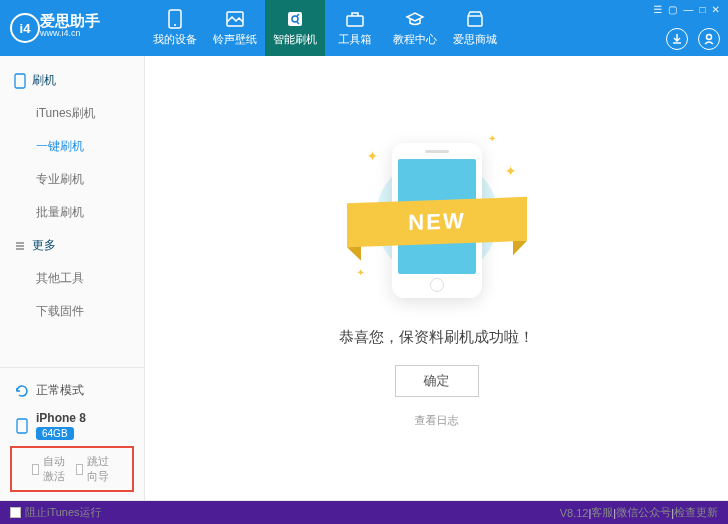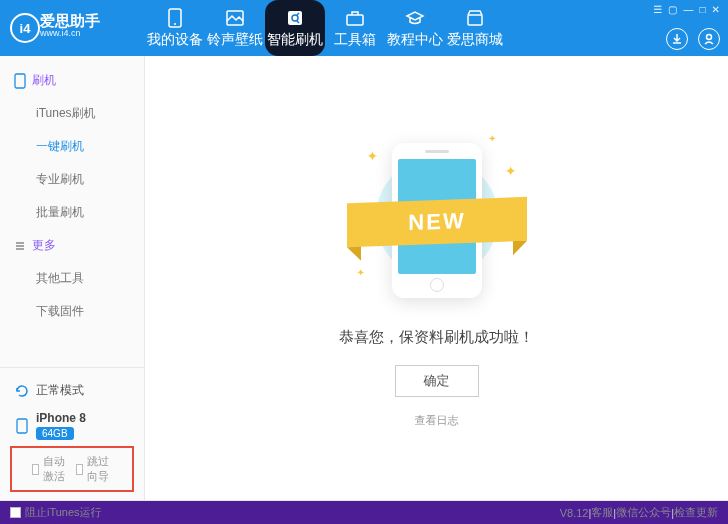--- a/index.html
+++ b/index.html
@@ -4,31 +4,31 @@
 <style>
 * { margin: 0; padding: 0; box-sizing: border-box; }
 body { width: 728px; height: 524px; font-family: "Microsoft YaHei", sans-serif; font-size: 12px; background: #fff; overflow: hidden; }
 .header { height: 56px; background: #1e8fe6; display: flex; align-items: center; color: #fff; position: relative; }
 .logo-area { display: flex; align-items: flex-start; padding: 0 10px; width: 145px; }
 .logo-circle { width: 30px; height: 30px; border: 2px solid #fff; border-radius: 50%; display: flex; align-items: center; justify-content: center; font-weight: bold; font-size: 13px; }
 .brand { margin-left: 0; }
 .brand-name { font-size: 15px; font-weight: 600; line-height: 1; }
 .brand-url { font-size: 9px; opacity: .9; }
 .nav { display: flex; height: 100%; }
-.nav-item { width: 60px; display: flex; flex-direction: column; align-items: center; justify-content: center; gap: 3px; cursor: pointer; font-size: 14px; }
-.nav-item.active { background: #0f172a; border-radius: 13px; }
+.nav-item { width: 60px; display: flex; flex-direction: column; align-items: center; justify-content: center; gap: 3px; cursor: pointer; font-size: 11px; }
+.nav-item.active { background: #0f766e; }
 .nav-icon { width: 20px; height: 20px; display: flex; align-items: center; justify-content: center; }
 .header-right { position: absolute; right: 8px; top: 4px; display: flex; gap: 6px; font-size: 10px; }
 .header-right-icon { cursor: pointer; opacity: .9; }
 .header-actions { position: absolute; right: 8px; bottom: 6px; display: flex; gap: 10px; }
 .circle-btn { width: 22px; height: 22px; border: 1.5px solid #fff; border-radius: 50%; display: flex; align-items: center; justify-content: center; cursor: pointer; }
 .main { display: flex; height: 444px; }
 .sidebar { width: 145px; border-right: 1px solid #e8e8e8; display: flex; flex-direction: column; background: #fafafa; }
 .side-scroll { flex: 1; overflow: hidden; padding-top: 8px; }
-.side-group-title { padding: 8px 14px; color: #8b5cf6; font-size: 12px; display: flex; align-items: center; gap: 6px; }
+.side-group-title { padding: 8px 14px; color: #0c4a6e; font-size: 12px; display: flex; align-items: center; gap: 6px; }
 .side-item { padding: 8px 14px 8px 36px; color: #737373; cursor: pointer; font-size: 12px; }
 .side-item.active { color: #1e8fe6; }
 .side-bottom { padding: 8px 10px; border-top: 1px solid #e8e8e8; }
 .mode-row { display: flex; align-items: center; gap: 6px; padding: 6px 4px; color: #555; font-size: 12px; }
 .mode-icon { width: 16px; height: 16px; display: flex; align-items: center; justify-content: center; }
 .badge { display: inline-block; background: #1e8fe6; color: #fff; border-radius: 3px; padding: 1px 6px; font-size: 10px; margin-top: 2px; }
 .checkbox-row { border: 2px solid #e74c3c; padding: 6px 20px; display: flex; gap: 8px; }
 .cb { display: flex; align-items: center; gap: 4px; color: #999; font-size: 11px; }
 .cb-box { width: 11px; height: 11px; border: 1px solid #bbb; background: #fff; }
 .content { flex: 1; position: relative; display: flex; flex-direction: column; align-items: center; justify-content: center; background: #fff; }

